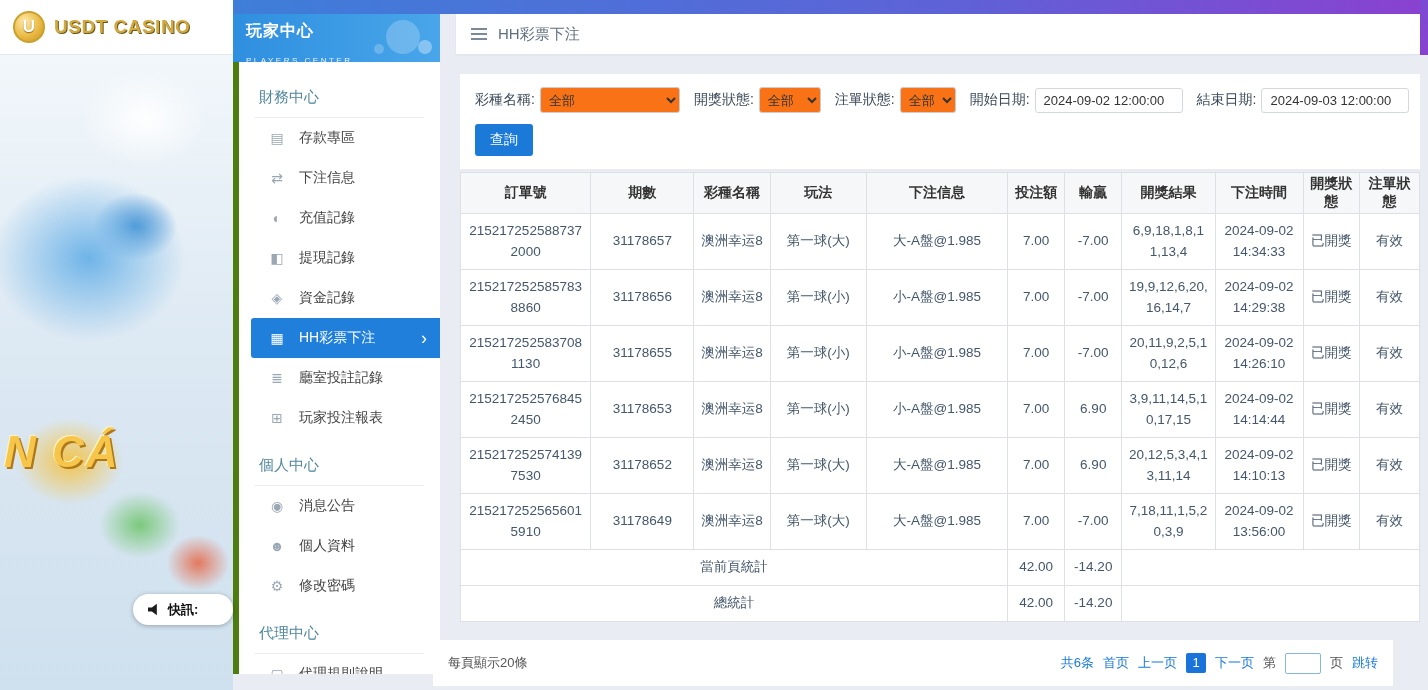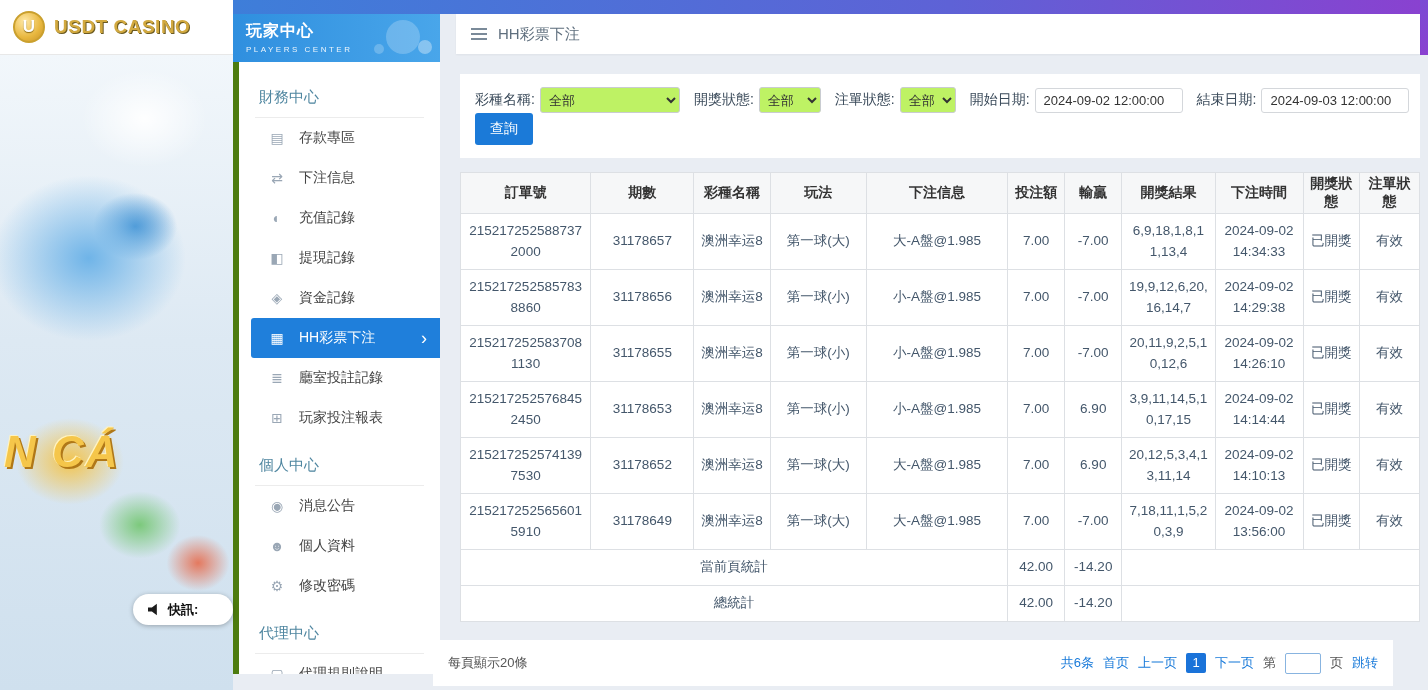--- a/index.html
+++ b/index.html
@@ -70,21 +70,21 @@
   }
   .ticker-label { font-size: 13px; font-weight: bold; color: #111; }
 
   
   .sidebar-header {
     position: absolute; left: 233px; top: 14px; width: 207px; height: 48px;
     background: linear-gradient(90deg, #2f8fdf, #49a6ea);
     color: #fff; padding: 7px 0 0 13px; overflow: hidden; z-index: 4;
   }
   .sidebar-header .sh-title { font-size: 16px; font-weight: bold; letter-spacing: 1px; }
-  .sidebar-header .sh-sub { font-size: 8px; letter-spacing: 2.5px; opacity: 0.9; margin-top: 3px; }
+  .sidebar-header .sh-sub { font-size: 8px; letter-spacing: 2.5px; opacity: 0.9; margin-top: 14px; }
   .sh-bubbles { position: absolute; right: 8px; top: 4px; width: 70px; height: 40px; }
   .sh-bubbles i {
     position: absolute; border-radius: 50%; background: rgba(255,255,255,0.22); display: block;
   }
   .sh-bubbles i:nth-child(1) { width: 34px; height: 34px; right: 12px; top: 2px; }
   .sh-bubbles i:nth-child(2) { width: 14px; height: 14px; right: 0; top: 22px; background: rgba(255,255,255,0.35); }
   .sh-bubbles i:nth-child(3) { width: 10px; height: 10px; right: 48px; top: 26px; }
 
   .sidebar-body {
     position: absolute; left: 233px; top: 46px; width: 207px; height: 628px;
@@ -118,34 +118,34 @@
 
   
   .filter-panel {
     position: absolute; left: 460px; top: 74px; width: 960px;
     background: #fff; padding: 13px 15px 13px; z-index: 1;
   }
   .filter-row { display: flex; flex-wrap: nowrap; }
   .f-label { font-size: 14px; color: #3a4a5a; margin-right: 5px; white-space: nowrap; }
   .f-group { display: flex; align-items: center; margin-right: 14px; }
   select {
-    height: 26px; border: 1px solid #c9ccd1; border-radius: 3px; background: #bef264;
+    height: 26px; border: 1px solid #c9ccd1; border-radius: 3px; background: #f97316;
     font-size: 13px; color: #333; padding: 2px 4px;
     font-family: "Liberation Sans", "DejaVu Sans", sans-serif;
   }
   .sel-wide { width: 140px; }
   .sel-sm { width: 62px; }
   .sel-xs { width: 56px; }
   .date-input {
     width: 148px; height: 25px; border: 1px solid #d4d7db; border-radius: 3px;
     font-size: 13px; color: #333; padding: 0 8px;
     font-family: "Liberation Sans", "DejaVu Sans", sans-serif;
   }
   .search-btn {
-    margin-top: 0; background: #1b7ad8; color: #fff; border: none; border-radius: 3px;
+    margin-top: 11px; background: #1b7ad8; color: #fff; border: none; border-radius: 3px;
     font-size: 14px; padding: 7px 15px; cursor: pointer;
     font-family: "Liberation Sans", "DejaVu Sans", sans-serif;
   }
 
   
   .table-panel { position: absolute; left: 460px; top: 172px; width: 960px; background: #fff; }
   table { border-collapse: collapse; table-layout: fixed; width: 960px; }
   th, td { border: 1px solid #dde0e4; text-align: center; }
   th { height: 40px; background: #f6f7f8; color: #333; font-weight: bold; font-size: 14px; padding: 2px; }
   td {

